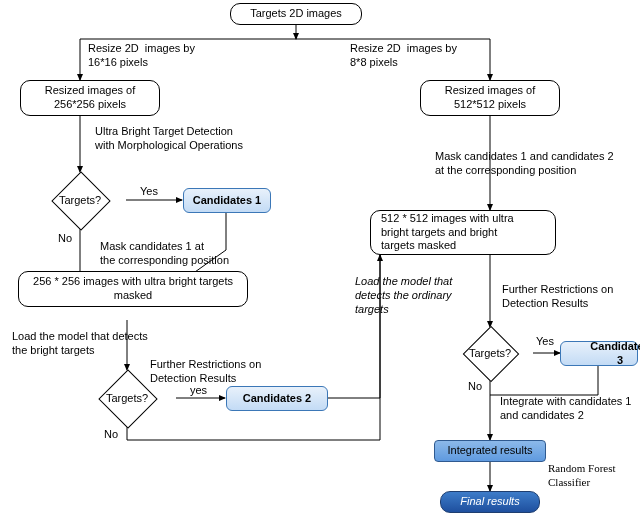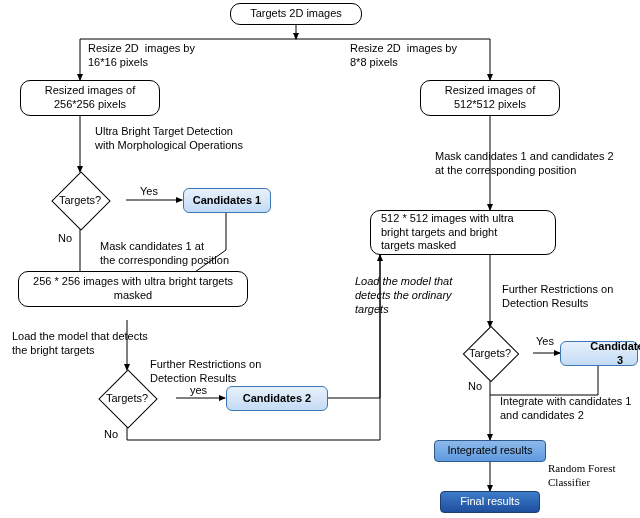--- a/index.html
+++ b/index.html
@@ -36,22 +36,23 @@
   }
   .result1 {
     background: linear-gradient(#8cb9e9, #5f9adf);
     border: 1px solid #2f5a90;
     border-radius: 4px;
     color: #000;
   }
   .result2 {
     background: linear-gradient(#3d7cc9, #1e4f9e);
     border: 1px solid #1e3e70;
-    border-radius: 4px;
+    border-radius: 10px;
     color: #fff;
+    font-style: italic;
   }
   .diamond-wrap {
     position: absolute;
   }
   .diamond {
     position: absolute;
     border: 1px solid #000;
     background: #fff;
     transform: rotate(45deg);
   }

